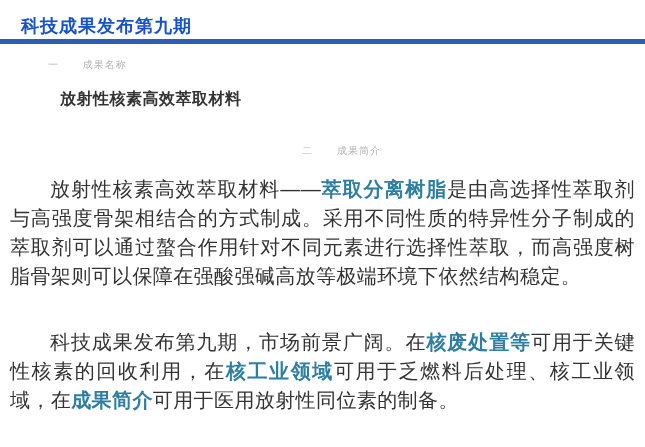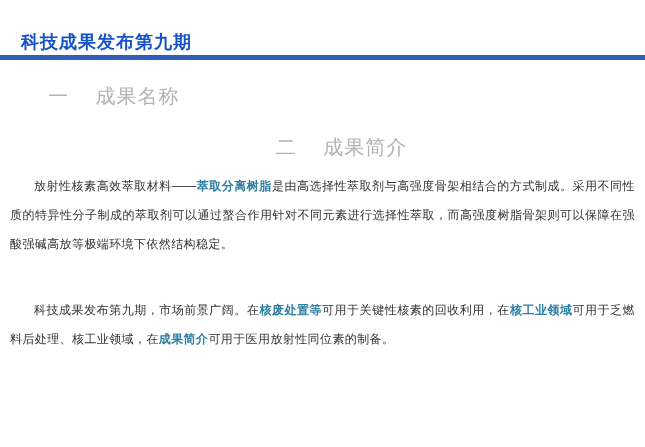--- a/index.html
+++ b/index.html
@@ -19,35 +19,34 @@
   
   .header {
     padding: 17px 0 0 21px;
   }
   .page-title {
     font-size: 18px;
     line-height: 18px;
     font-weight: bold;
     color: #1652c8;
     letter-spacing: 1px;
-    margin-top: 16px;
   }
   .title-divider {
     margin-top: 4px;
     width: 645px;
     height: 5px;
     background: #2e5eb8;
   }
   
   .content {
     padding: 0 10px;
   }
   .section-heading-row {
-    margin: 28px 0 0 38px;
-    font-size: 20px;
+    margin: 12px 0 0 38px;
+    font-size: 10px;
     line-height: 17px;
     color: #b3b3b3;
     letter-spacing: 1px;
   }
   .section-heading-row.second {
     margin-top: 34px;
     text-align: center;
   }
   .section-number {
     display: inline-block;
@@ -59,21 +58,21 @@
   .achievement-name {
     margin: 17px 0 0 50px;
     font-size: 16px;
     line-height: 18px;
     font-weight: bold;
     color: #333333;
     letter-spacing: 0.5px;
   }
   .para {
     margin: 0;
-    font-size: 12px;
+    font-size: 20px;
     line-height: 29px;
     color: #333333;
     text-align: justify;
     text-indent: 2em;
     letter-spacing: 0.4px;
   }
   .para-1 { margin-top: 16px; }
   .para-2 { margin-top: 37px; }
   .hl {
     color: #2e7ea1;
@@ -90,20 +89,21 @@
   </div>
   <div class="title-divider"></div>
 
   <div class="content">
 
     <div class="section-heading-row">
       <span class="section-number">一</span>
       <span class="section-heading">成果名称</span>
     </div>
 
+    <div class="achievement-name">放射性核素高效萃取材料</div>
 
     <div class="section-heading-row second">
       <span class="section-number">二</span>
       <span class="section-heading">成果简介</span>
     </div>
 
     <p class="para para-1"><span>放射性核素高效萃取材料——</span><span class="hl">萃取分离树脂</span><span>是由高选择性萃取剂与高强度骨架相结合的方式制成。采用不同性质的特异性分子制成的萃取剂可以通过螯合作用针对不同元素进行选择性萃取，而高强度树脂骨架则可以保障在强酸强碱高放等极端环境下依然结构稳定。</span></p>
 
     <p class="para para-2"><span>科技成果发布第九期，市场前景广阔。在</span><span class="hl">核废处置等</span><span>可用于关键性核素的回收利用，在</span><span class="hl">核工业领域</span><span>可用于乏燃料后处理、核工业领域，在</span><span class="hl">成果简介</span><span>可用于医用放射性同位素的制备。</span></p>
 

